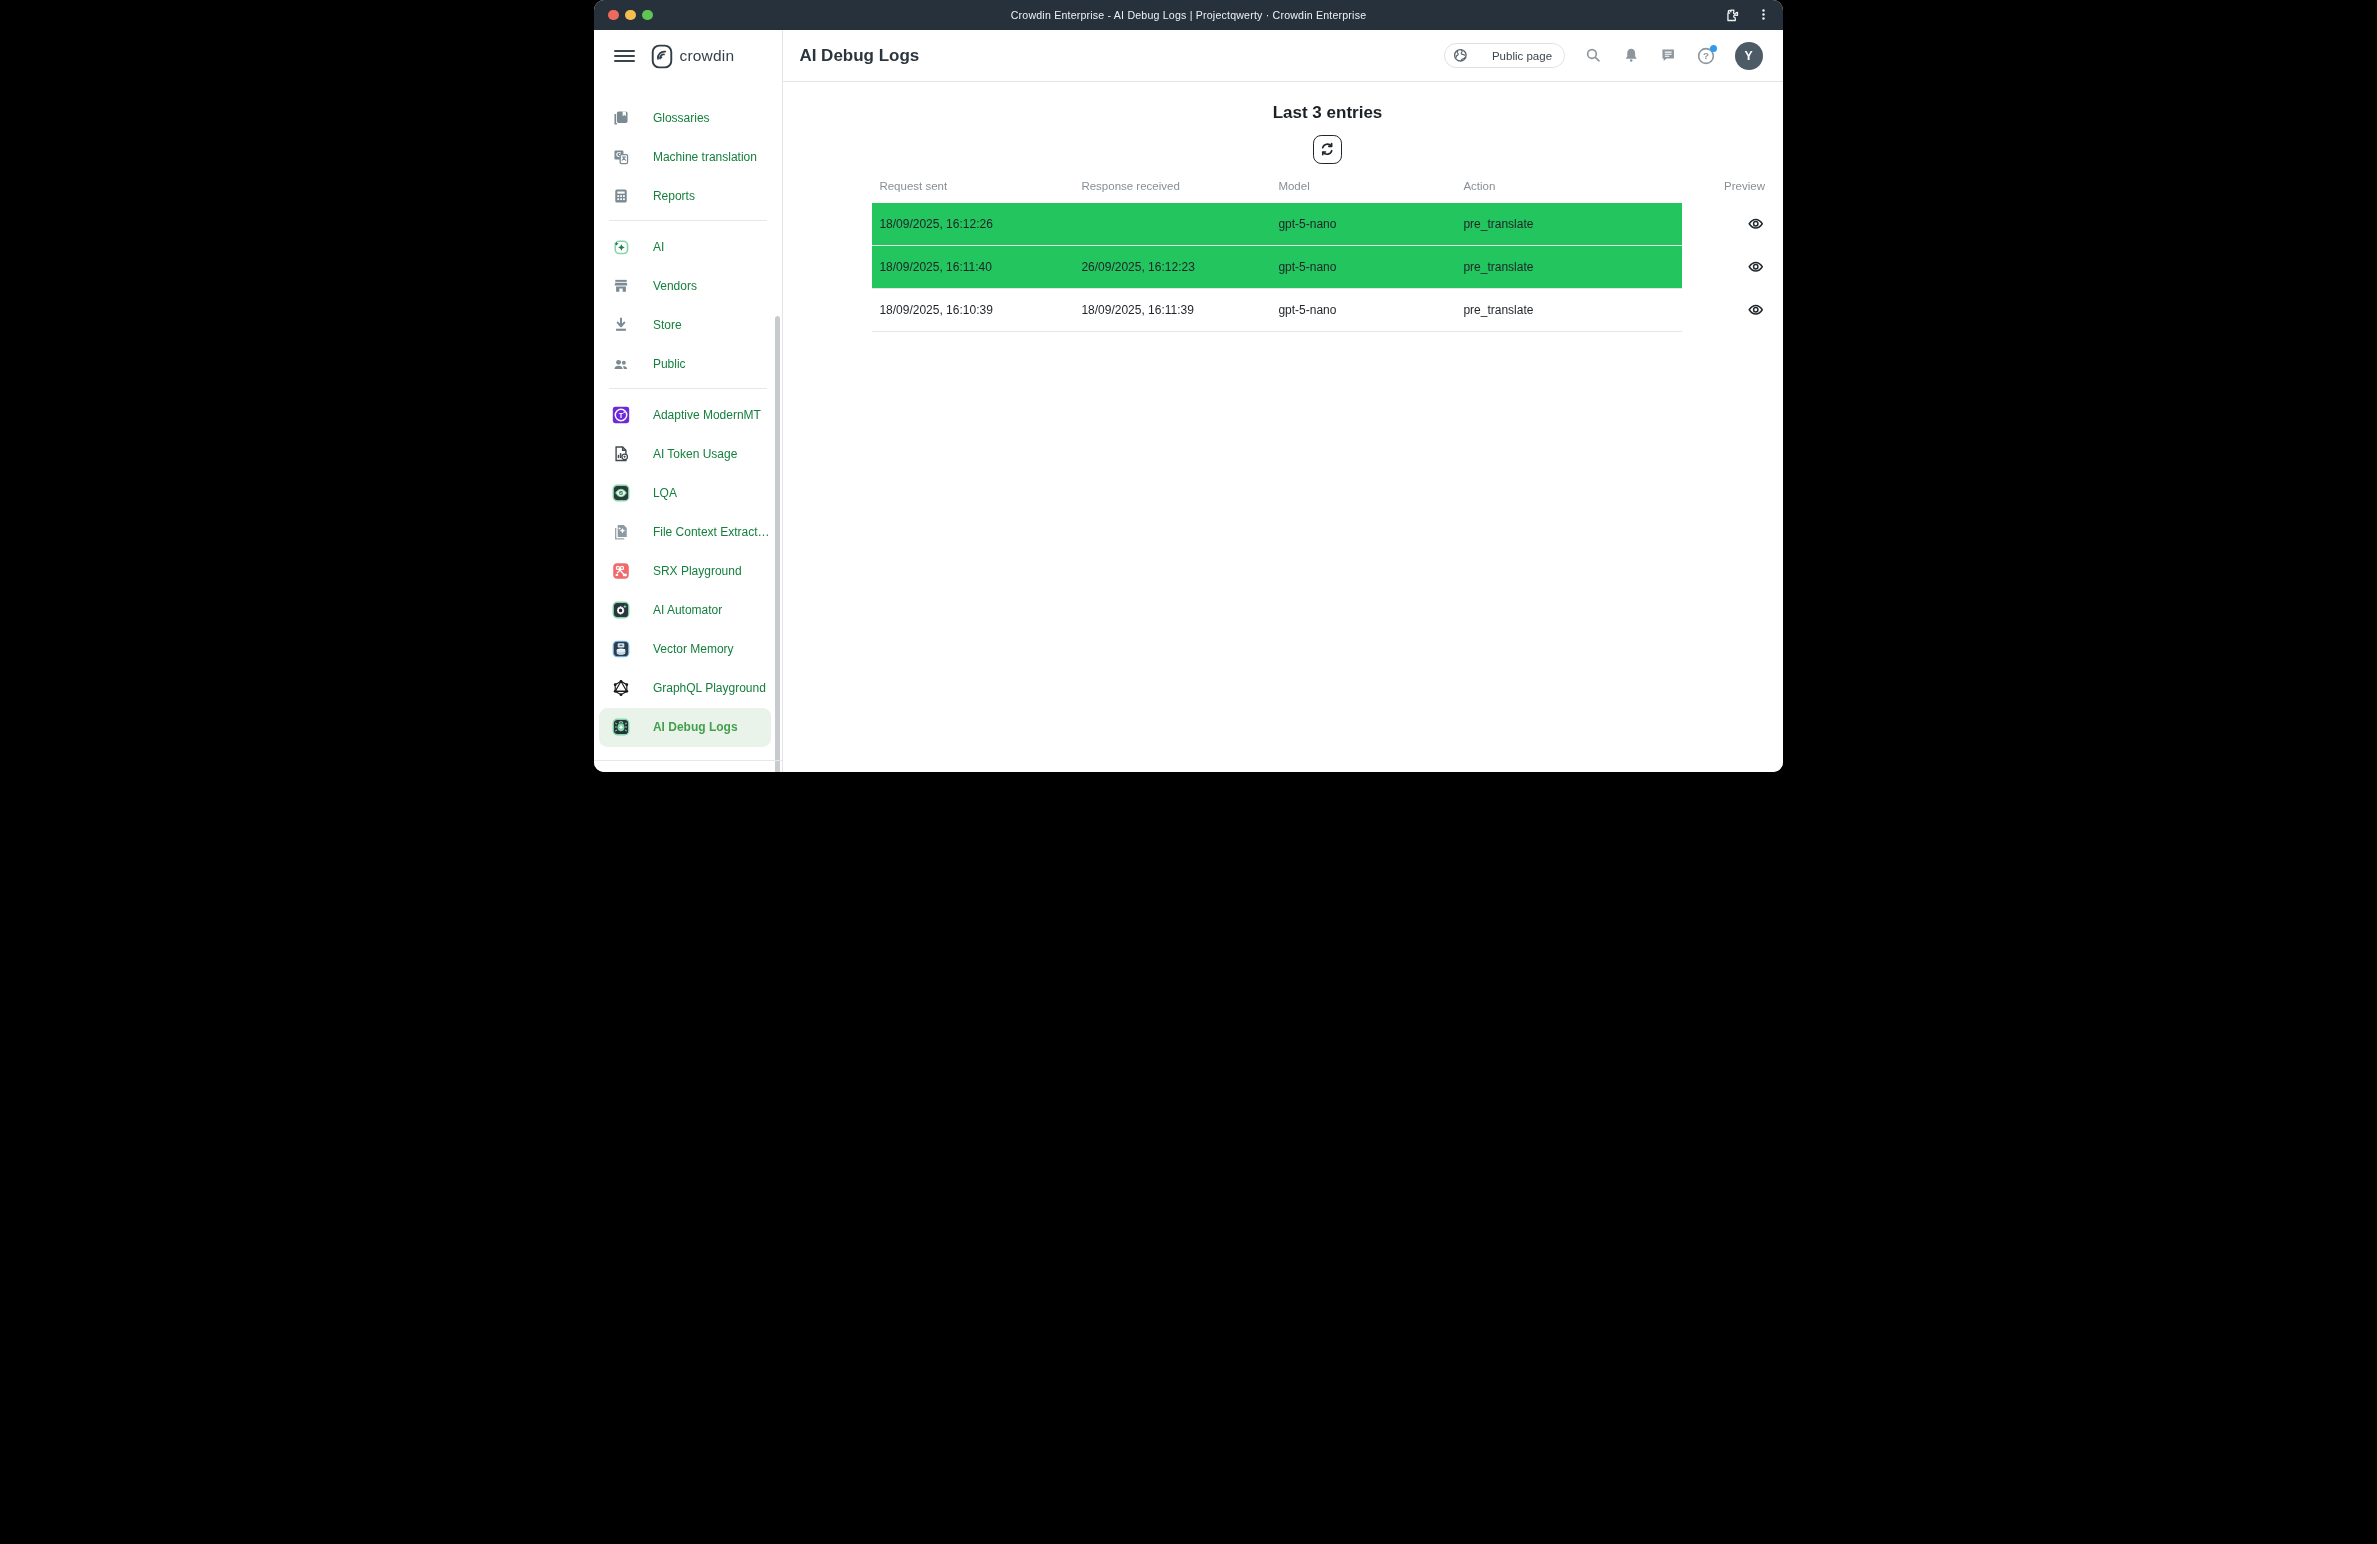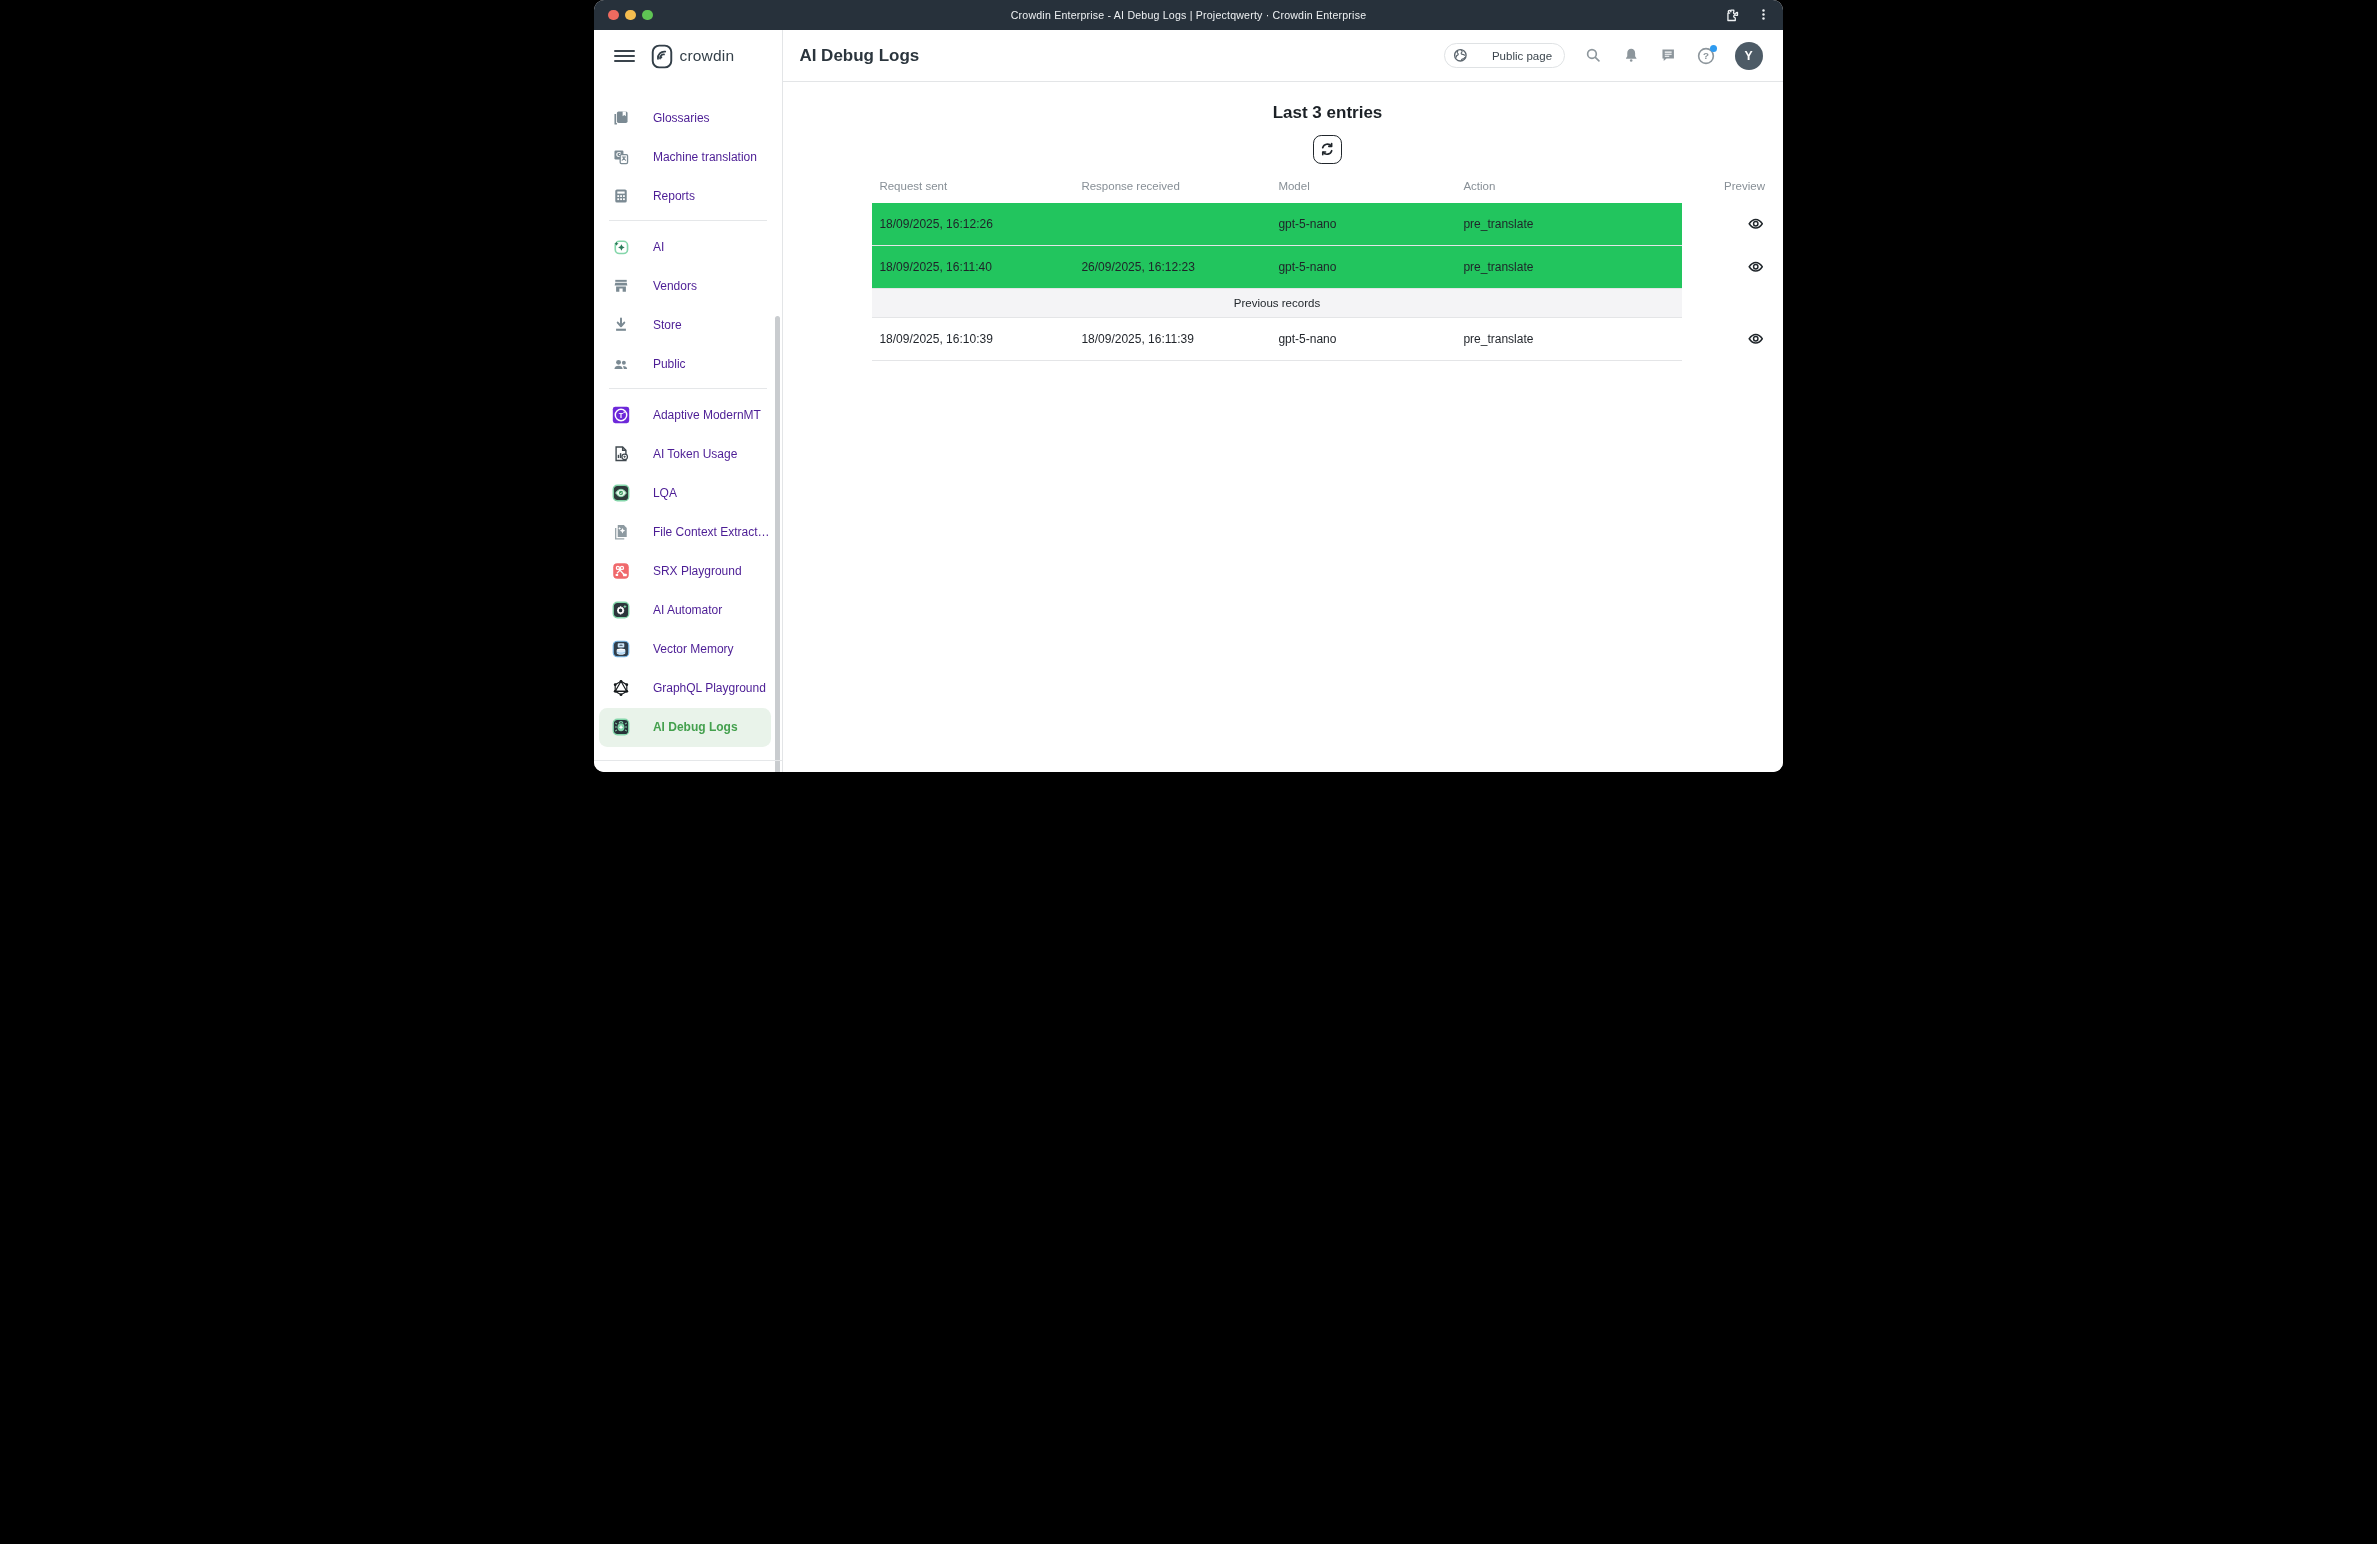--- a/index.html
+++ b/index.html
@@ -32,21 +32,21 @@
   .hamburger span { display:block; height:2px; background:#3a444c; border-radius:1.6px; }
   .logo { display:flex; align-items:center; gap:6.5px; }
   .logo-word { font-size:15.5px; font-weight:normal; color:#333f48; letter-spacing:0.2px; }
 
   .sidebar-nav { flex:1; padding-top:16.4px; overflow:hidden; }
   .nav-item {
     height:39px; margin:0 11.5px 0 4.9px; padding-left:13px; border-radius:8.2px;
     display:flex; align-items:center; gap:23px; cursor:pointer;
   }
   .nav-item .nav-icon { width:18px; height:18px; flex:0 0 auto; display:flex; align-items:center; justify-content:center; }
-  .nav-item .nav-label { font-size:12px; color:#4c1d95; font-weight:500; white-space:nowrap; }
+  .nav-item .nav-label { font-size:12px; color:#15803d; font-weight:500; white-space:nowrap; }
   .nav-item.selected { background:#e9f3ea; }
   .nav-item.selected .nav-label { color:#44a04e; font-weight:600; }
   .nav-divider { height:0.8px; background:#e5e7e9; margin:4.9px 14.7px 6.5px 14.7px; }
   .sidebar-bottom-divider { position:absolute; left:0; right:0; bottom:11.5px; height:0.8px; background:#e5e7e9; }
   .sidebar-scrollbar { position:absolute; right:2.5px; top:286px; width:4.1px; height:466px; border-radius:2.5px; background:#c9cccf; }
 
   
   .main { flex:1; display:flex; flex-direction:column; min-width:0; }
   .main-header {
     height:52px; flex:0 0 auto; border-bottom:0.8px solid #e3e5e7;
@@ -461,21 +461,20 @@
             <div class="cell-preview">
                 <span class="eye-btn">
                   <svg width="15.5" height="11.5" viewBox="0 0 19 14">
                     <path d="M1.5 7c2.3-3.5 5-5.2 8-5.2S15.2 3.5 17.5 7c-2.3 3.5-5 5.2-8 5.2S3.8 10.5 1.5 7z" fill="none" stroke="#20262b" stroke-width="1.8"></path>
                     <circle cx="9.5" cy="7" r="2.7" fill="none" stroke="#20262b" stroke-width="1.8"></circle>
                   </svg>
                 </span>
               </div>
           </div>
 
-          <div class="prev-row">Previous records</div>
 
           <div class="trow tdata">
             <div>18/09/2025, 16:10:39</div>
             <div>18/09/2025, 16:11:39</div>
             <div>gpt-5-nano</div>
             <div>pre_translate</div>
             <div class="cell-preview">
                 <span class="eye-btn">
                   <svg width="15.5" height="11.5" viewBox="0 0 19 14">
                     <path d="M1.5 7c2.3-3.5 5-5.2 8-5.2S15.2 3.5 17.5 7c-2.3 3.5-5 5.2-8 5.2S3.8 10.5 1.5 7z" fill="none" stroke="#20262b" stroke-width="1.8"></path>

